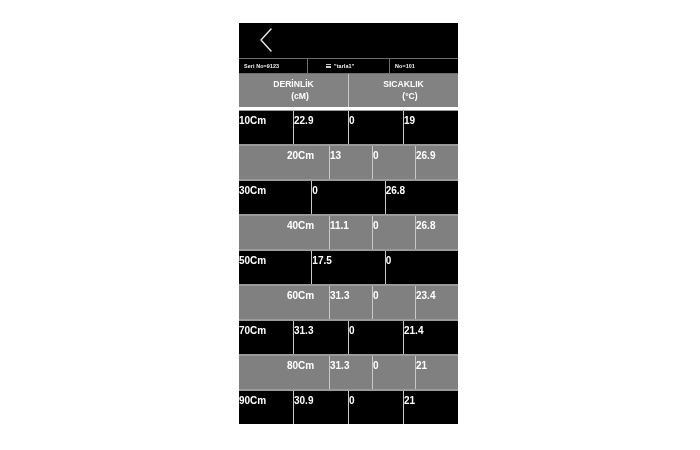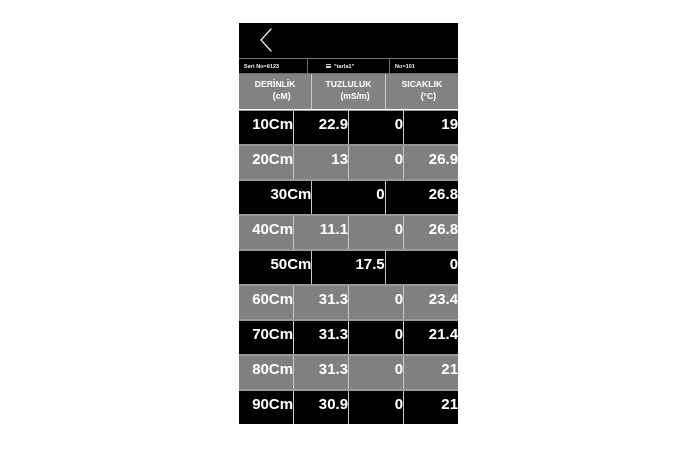--- a/index.html
+++ b/index.html
@@ -107,21 +107,21 @@
 
   .row {
     display: flex;
     box-sizing: border-box;
   }
 
   .head-row {
     flex: 0 0 36px;
     height: 36px;
     background: #828282;
-    border-bottom: 1px solid #ffffff;
+    border-bottom: 3px solid #ffffff;
   }
   .head-cell {
     flex: 1 1 0;
     box-sizing: border-box;
     border-right: 1px solid #c9c9c9;
     color: #ffffff;
     font-size: 8.6px;
     font-weight: bold;
     line-height: 12px;
     text-align: center;
@@ -129,32 +129,32 @@
     overflow: hidden;
   }
   .head-cell:last-child { border-right: none; }
   .head-cell .unit { display: block; margin-left: 13px; }
 
   .data-row {
     flex: 0 0 35px;
     height: 35px;
   }
   .data-row.dark  { background: #000000; }
-  .data-row.light { background: #808080; }
+  .data-row.light { background: #808080; padding-left: 48px; }
   .data-row.dark  { border-top: 1px solid #9a9a9a; border-bottom: 1px solid #9a9a9a; }
   .data-row.light { border-top: 1px solid #9a9a9a; border-bottom: 1px solid #9a9a9a; }
 
   .cell {
     flex: 1 1 0;
     box-sizing: border-box;
     border-right: 1px solid #c9c9c9;
     color: #ffffff;
-    font-size: 15px;
+    font-size: 10px;
     font-weight: bold;
-    text-align: right;
+    text-align: left;
     padding-top: 4px;
     overflow: hidden;
   }
   .cell:last-child { border-right: none; }
 </style>
 </head>
 <body>
 
 <div id="stage">
 
@@ -188,24 +188,20 @@
     </div>
 
     <div class="table">
 
       <div class="row head-row">
         <div class="head-cell">
           <span>DERİNLİK</span>
           <span class="unit">(cM)</span>
         </div>
         <div class="head-cell">
-          <span>TUZLULUK</span>
-          <span class="unit">(mS/m)</span>
-        </div>
-        <div class="head-cell">
           <span>SICAKLIK</span>
           <span class="unit">(°C)</span>
         </div>
       </div>
 
       <div class="row data-row dark">
         <div class="cell">10Cm</div>
         <div class="cell">22.9</div>
         <div class="cell">0</div>
         <div class="cell">19</div>

